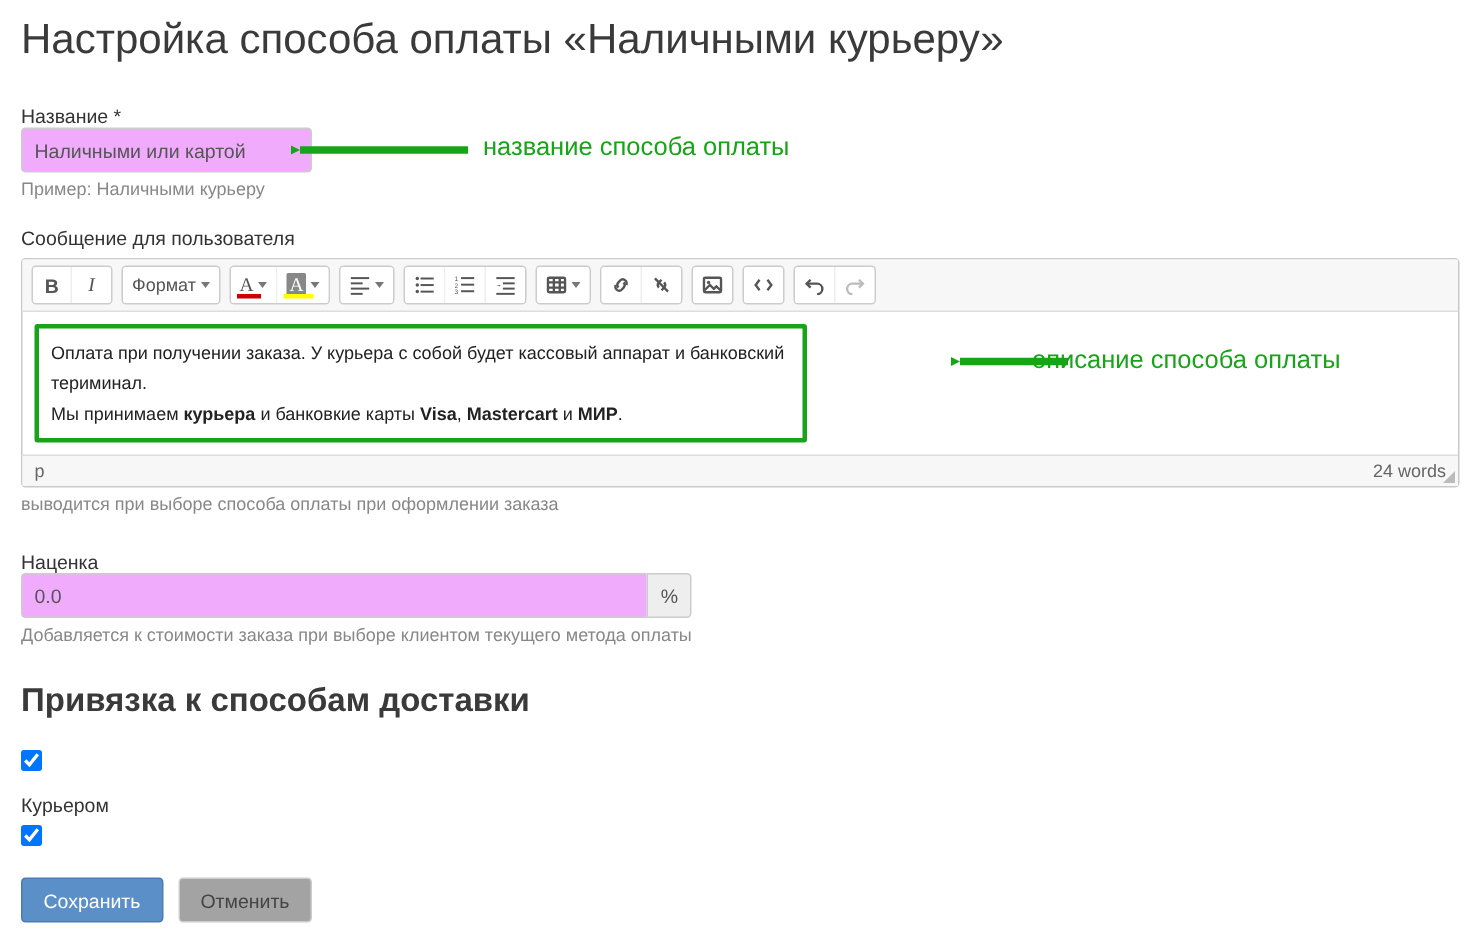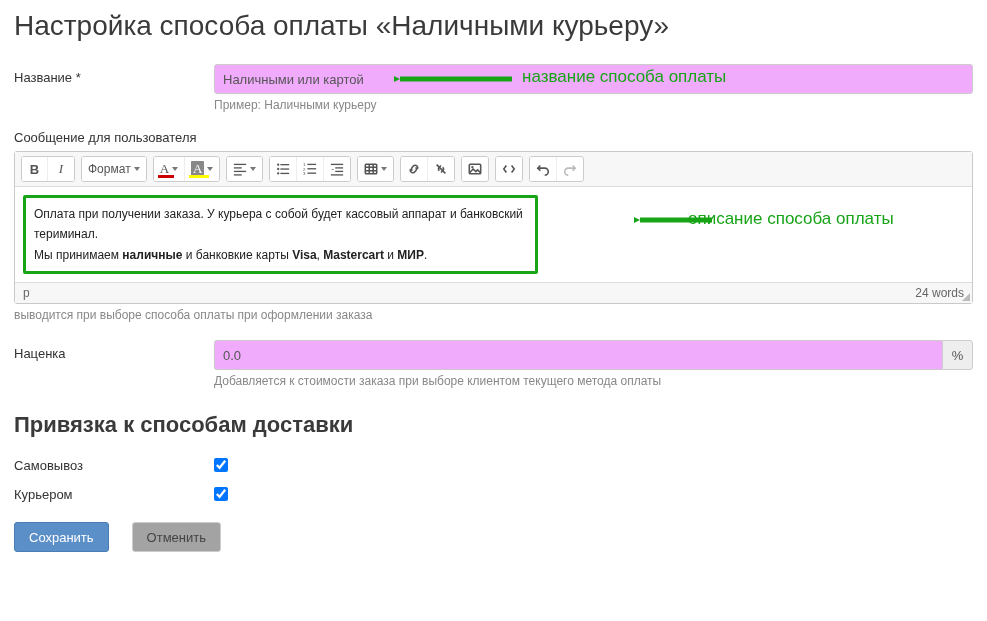--- a/index.html
+++ b/index.html
@@ -20,20 +20,21 @@
 h2 {
   font-size: 22px;
   font-weight: 700;
   color: #3a3a3a;
   margin: 24px 0 14px 0;
 }
 .form-row {
   display: flex;
   align-items: flex-start;
   margin-bottom: 6px;
+  flex-direction: column;
 }
 .form-label {
   width: 200px;
   flex-shrink: 0;
   padding-top: 6px;
   font-size: 13px;
   color: #333;
 }
 .form-field { flex: 1; position: relative; }
 .input-text {
@@ -165,21 +166,21 @@
   width: 32px;
   height: 30px;
   border: 1px solid #ccc;
   border-top-right-radius: 3px;
   border-bottom-right-radius: 3px;
   background: #eee;
   color: #555;
   font-size: 13px;
 }
 .checkbox { width: 14px; height: 14px; margin-top: 6px; }
-.btn-row { margin-top: 18px; display: flex; gap: 23px; }
+.btn-row { margin-top: 18px; display: flex; gap: 10px; }
 .btn {
   height: 30px;
   padding: 0 14px;
   border: 1px solid #ccc;
   border-radius: 3px;
   font-size: 13px;
   cursor: pointer;
   background: #a3a3a3;
   color: #444;
 }
@@ -337,21 +338,21 @@
               <path d="M11 4 L14 7 L11 10"></path>
               <path d="M14 7 L6 7 a4 4 0 0 0 0 8"></path>
             </svg>
           </div>
     </div>
   </div>
   <div class="editor-body">
     <div class="green-box">
       <div>Оплата при получении заказа. У курьера с собой будет кассовый аппарат и банковский териминал.</div>
       <div>
-        <span>Мы принимаем </span><b>наличные</b><span> и банковкие карты </span><b>Visa</b><span>, </span><b>Mastercart</b><span> и </span><b>МИР</b><span>.</span>
+        <span>Мы принимаем </span><b>курьера</b><span> и банковкие карты </span><b>Visa</b><span>, </span><b>Mastercart</b><span> и </span><b>МИР</b><span>.</span>
       </div>
     </div>
   </div>
   <div class="editor-status">
     <span>p</span>
     <span>24 words</span>
     <div class="resize-grip"></div>
   </div>
 </div>
 
@@ -375,21 +376,20 @@
       <input type="text" class="input-text" value="0.0" style="">
       <div class="addon">%</div>
     </div>
     <div class="hint">Добавляется к стоимости заказа при выборе клиентом текущего метода оплаты</div>
   </div>
 </div>
 
 <h2>Привязка к способам доставки</h2>
 
 <div class="form-row">
-  <div class="form-label">Самовывоз</div>
   <div class="form-field">
     <input type="checkbox" class="checkbox" checked="" style="">
   </div>
 </div>
 <div class="form-row">
   <div class="form-label">Курьером</div>
   <div class="form-field">
     <input type="checkbox" class="checkbox" checked="" style="">
   </div>
 </div>

